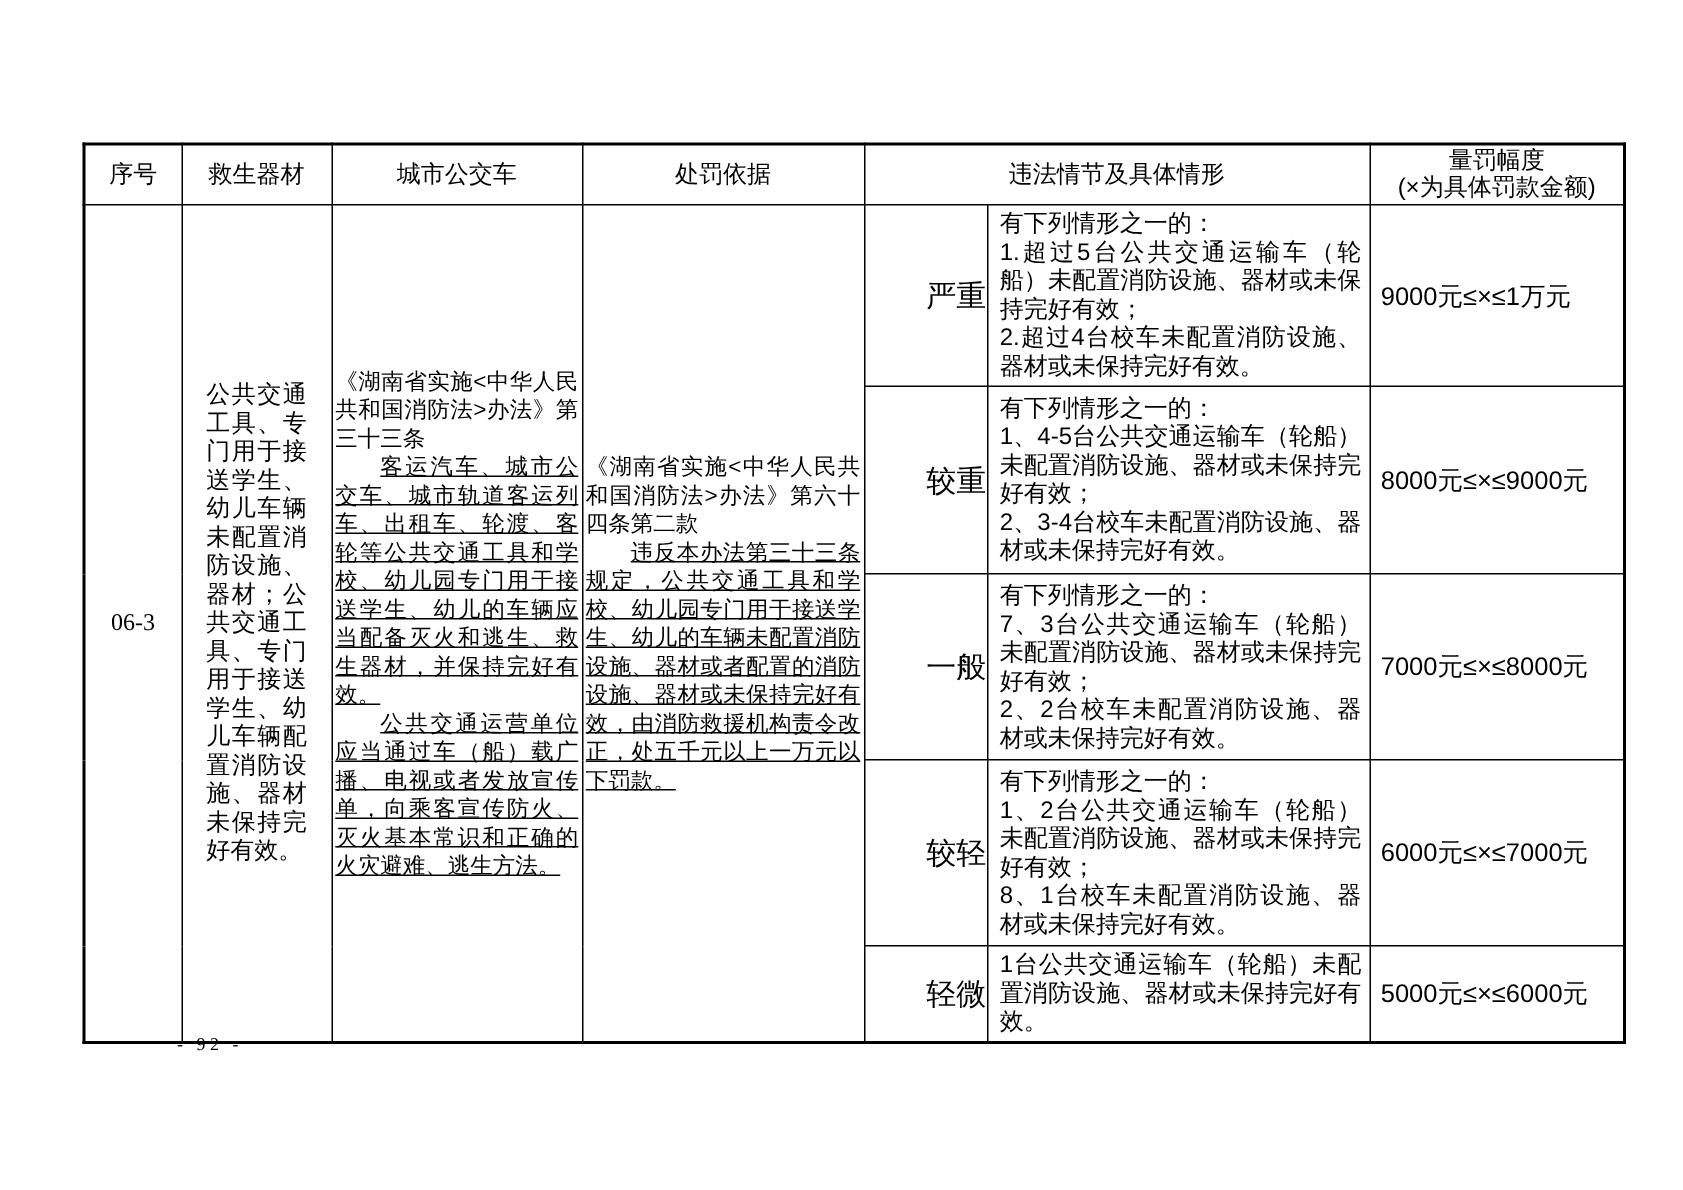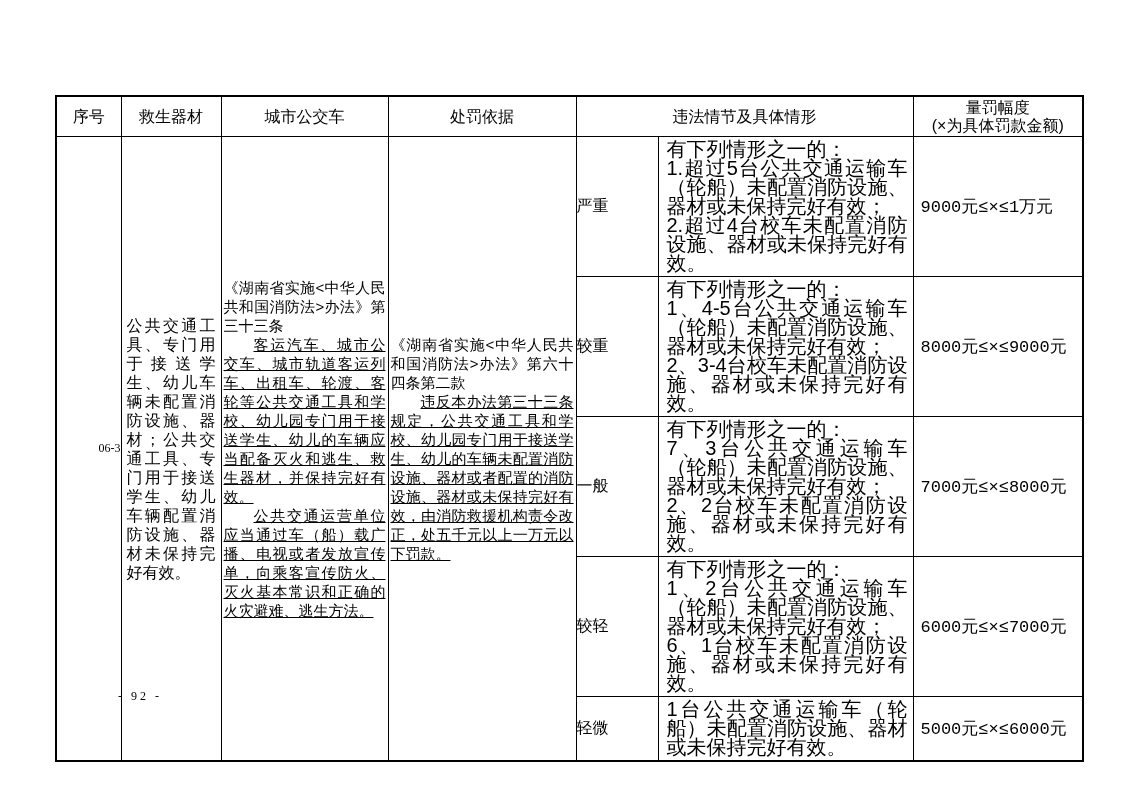--- a/index.html
+++ b/index.html
@@ -28,50 +28,50 @@
   }
   .doc-table thead th {
     height: 36px;
     font-size: 16px;
     text-align: center;
     line-height: 1.1;
     padding: 2px 1px;
   }
   .range-header { font-size: 15px; }
   .cell-serial {
-    text-align: right;
+    text-align: center;
     font-family: "Liberation Serif", serif;
-    font-size: 12px;
+    font-size: 16px;
   }
   .cell-behavior {
-    padding: 2px 5px;
+    padding: 2px 16px;
     font-size: 16px;
     line-height: 19px;
     text-align: justify;
   }
   .cell-paras {
     padding: 2px 2px;
     font-size: 15px;
     line-height: 19px;
     text-align: justify;
   }
   .cell-paras .para.indent { text-indent: 2em; text-decoration: underline; }
   .cell-severity {
-    text-align: left;
-    font-size: 16px;
+    text-align: right;
+    font-size: 20px;
   }
   .cell-detail {
     padding: 3px 5px 3px 8px;
-    font-size: 20px;
+    font-size: 16px;
     line-height: 19px;
     text-align: justify;
   }
   .cell-range {
     padding-left: 7px;
-    font-family: Liberation Mono, monospace;
+    font-family: Liberation Sans, sans-serif;
     font-size: 17px;
     font-weight: bold;
     white-space: nowrap;
   }
   .page-number {
     position: absolute;
     left: 100px;
     top: 689px;
     width: 80px;
     text-align: center;
@@ -143,21 +143,21 @@
         <div>7、3台公共交通运输车（轮船）未配置消防设施、器材或未保持完好有效；</div>
         <div>2、2台校车未配置消防设施、器材或未保持完好有效。</div>
       </td>
       <td class="cell-range">7000元≤×≤8000元</td>
     </tr>
     <tr style="height:124px">
       <td class="cell-severity">较轻</td>
       <td class="cell-detail">
         <div>有下列情形之一的：</div>
         <div>1、2台公共交通运输车（轮船）未配置消防设施、器材或未保持完好有效；</div>
-        <div>6、1台校车未配置消防设施、器材或未保持完好有效。</div>
+        <div>8、1台校车未配置消防设施、器材或未保持完好有效。</div>
       </td>
       <td class="cell-range">6000元≤×≤7000元</td>
     </tr>
     <tr style="height:64px">
       <td class="cell-severity">轻微</td>
       <td class="cell-detail">
         <div>1台公共交通运输车（轮船）未配置消防设施、器材或未保持完好有效。</div>
       </td>
       <td class="cell-range">5000元≤×≤6000元</td>
     </tr>

